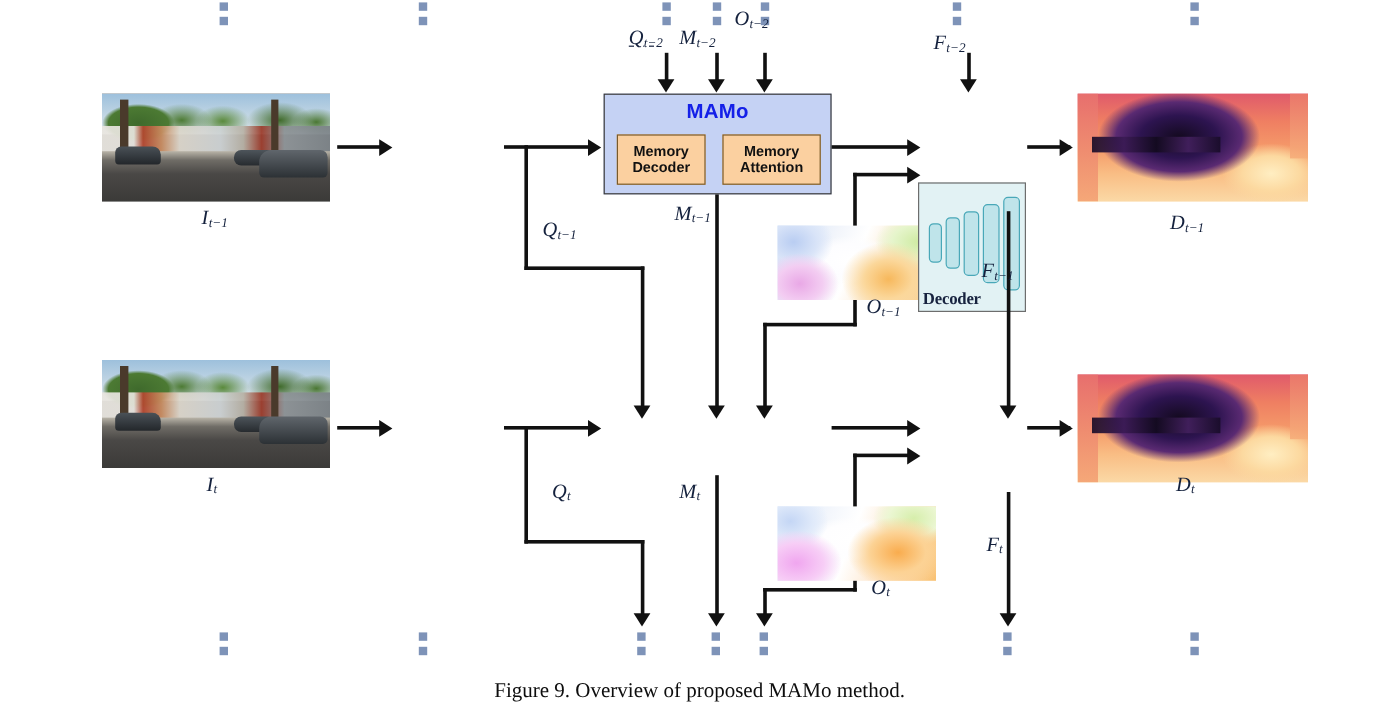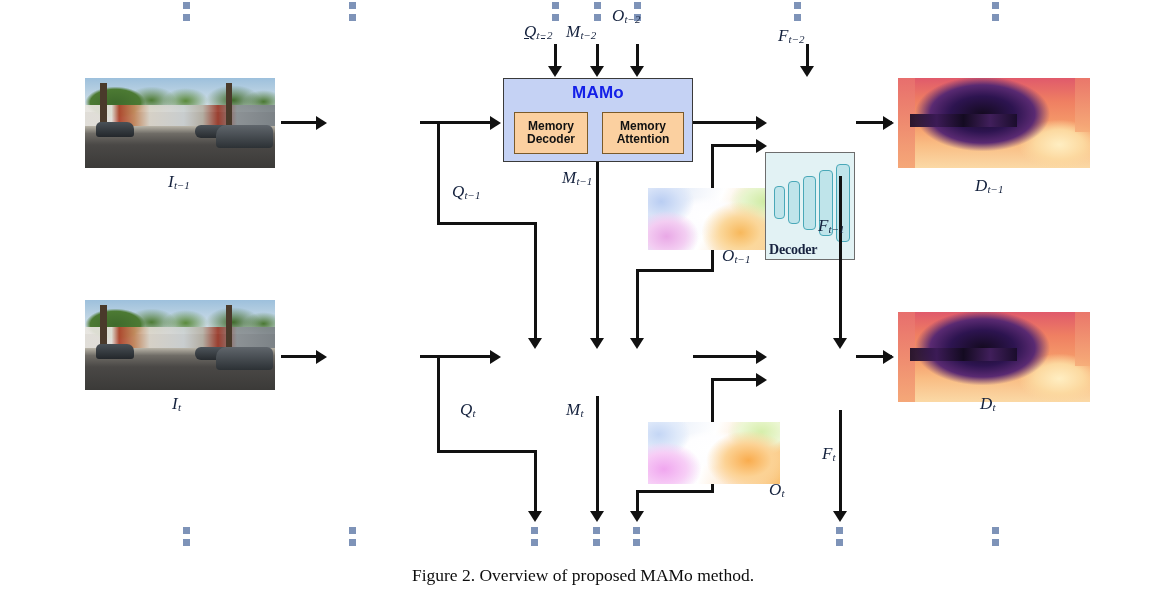--- a/index.html
+++ b/index.html
@@ -290,21 +290,21 @@
   </div>
 
   <div class="ln lnh" style="left:693px;top:355px;width:70px;"></div>
   <div class="ah ah-r" style="left:756px;top:350px;"></div>
 
   <div class="ln lnv" style="left:711px;top:378px;height:58px;"></div>
   <div class="ln lnh" style="left:711px;top:378px;width:52px;"></div>
   <div class="ah ah-r" style="left:756px;top:373px;"></div>
 
   <div class="tile flow2" style="left:648px;top:422px;width:132px;height:62px;"></div>
-  <div class="abs mlabel" style="left:769px;top:480px;text-align:right;">
+  <div class="abs mlabel" style="left:726px;top:480px;text-align:right;">
     <span>O</span><sub>t</sub>
   </div>
   <div class="ln lnv" style="left:711px;top:484px;height:9px;"></div>
   <div class="ln lnh" style="left:636px;top:490px;width:78px;"></div>
   <div class="ln lnv" style="left:636px;top:490px;height:26px;"></div>
   <div class="ah ah-d" style="left:630px;top:511px;"></div>
 
   <div class="ln lnh" style="left:856px;top:355px;width:36px;"></div>
   <div class="ah ah-r" style="left:883px;top:350px;"></div>
 
@@ -345,15 +345,15 @@
     </div>
   <div class="abs vdots" style="left:836px;top:527px;">
       <i></i>
       <i></i>
     </div>
   <div class="abs vdots" style="left:992px;top:527px;">
       <i></i>
       <i></i>
     </div>
 
-  <div class="caption" style="top:565px;">Figure 2. Overview of proposed MAMo method.</div>
+  <div class="caption" style="top:565px;">Figure 9. Overview of proposed MAMo method.</div>
 
 </div>
 
 </body></html>

